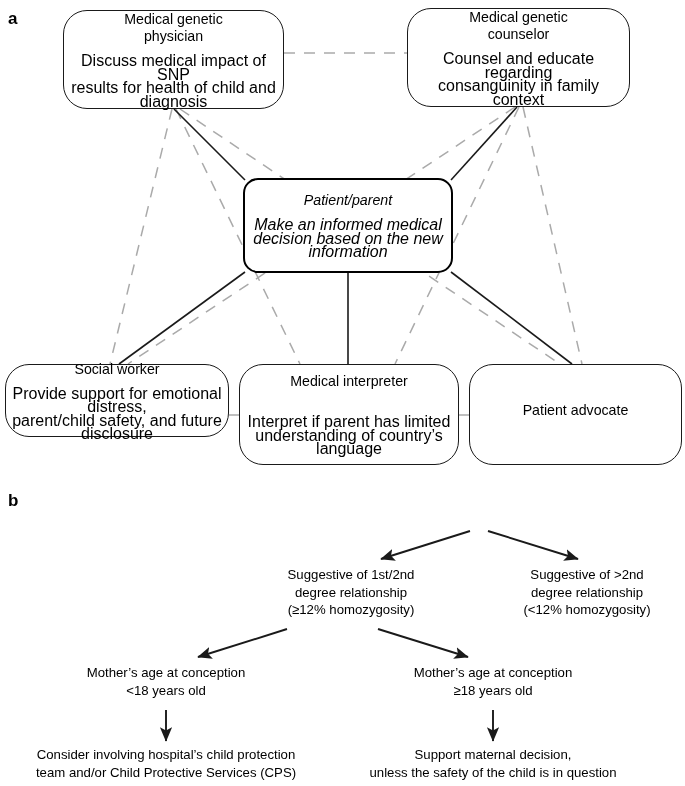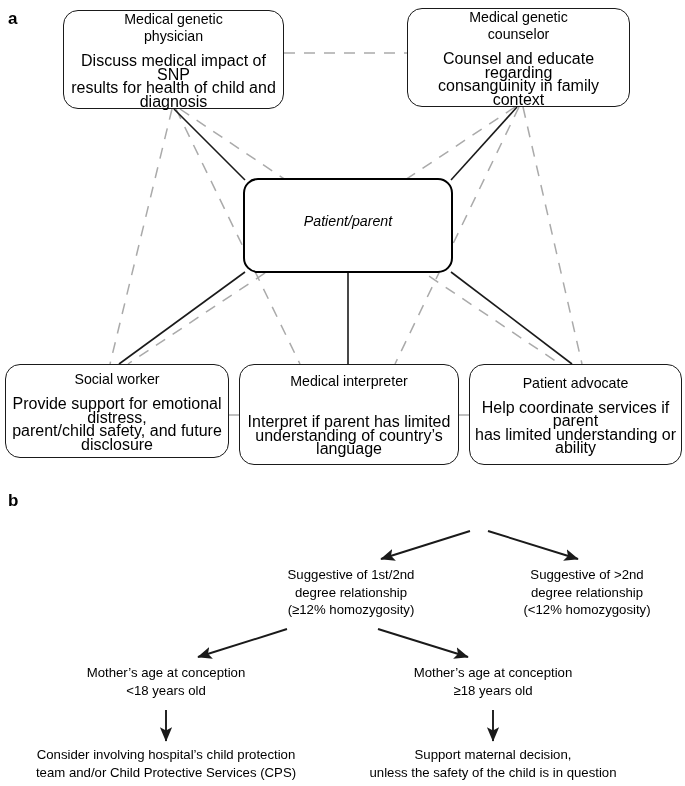--- a/index.html
+++ b/index.html
@@ -31,21 +31,21 @@
     position: absolute;
     font-weight: bold;
     font-size: 17px;
     line-height: 17px;
     color: #000;
   }
   .node {
     position: absolute;
     box-sizing: border-box;
     border: 1.4px solid #1a1a1a;
-    border-radius: 15px;
+    border-radius: 24px;
     background: #ffffff;
     display: flex;
     flex-direction: column;
     align-items: center;
     justify-content: center;
     text-align: center;
     z-index: 3;
   }
   .node.center {
     border-width: 2.4px;
@@ -131,38 +131,38 @@
 
   <div class="node" style="left:407px; top:8px; width:223px; height:99px;">
     <div class="title">Medical genetic
 counselor</div>
     <div class="desc">Counsel and educate regarding
 consanguinity in family context</div>
   </div>
 
   <div class="node center" style="left:243px; top:178px; width:210px; height:95px;font-style:italic;">
     <div class="title">Patient/parent</div>
+    <div class="desc">Make an informed medical
+decision based on the new information</div>
   </div>
 
-  <div class="node" style="left:5px; top:364px; width:224px; height:94px;">
+  <div class="node" style="left:5px; top:364px; width:224px; height:73px;">
     <div class="title">Social worker</div>
     <div class="desc">Provide support for emotional distress,
 parent/child safety, and future disclosure</div>
   </div>
 
   <div class="node" style="left:239px; top:364px; width:220px; height:101px;gap:16px;">
     <div class="title">Medical interpreter</div>
     <div class="desc">Interpret if parent has limited
 understanding of country’s language</div>
   </div>
 
   <div class="node" style="left:469px; top:364px; width:213px; height:101px;align-items:center;">
     <div class="title">Patient advocate</div>
-    <div class="desc">Help coordinate services if parent
-has limited understanding or ability</div>
   </div>
 
   <div class="panel-label" style="left:8px; top:492px;">b</div>
 
 
   <div class="tree-text" style="left:261px; top:566px; width:180px;">Suggestive of 1st/2nd
 degree relationship
 (≥12% homozygosity)</div>
 
   <div class="tree-text" style="left:497px; top:566px; width:180px;">Suggestive of &gt;2nd

